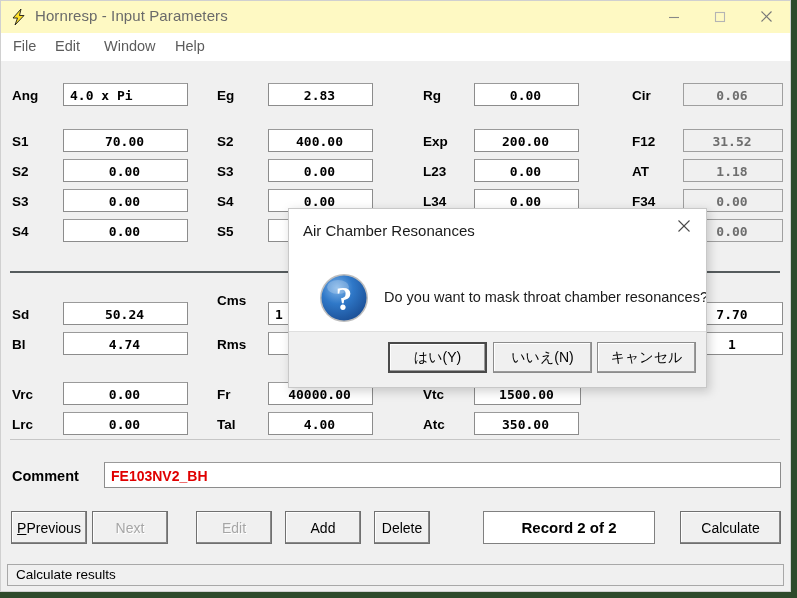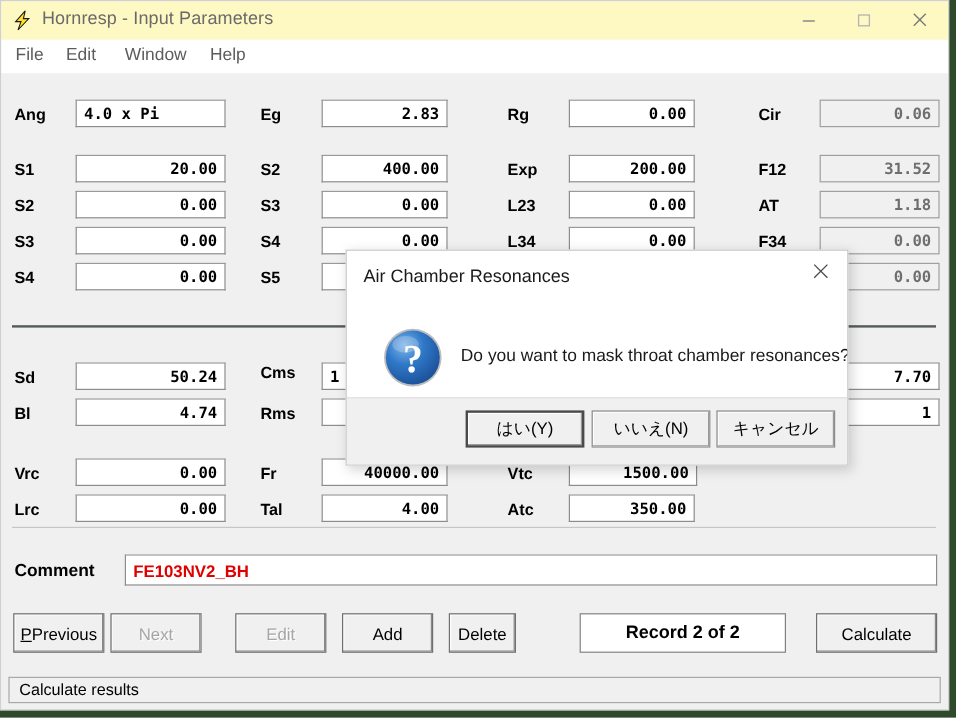--- a/index.html
+++ b/index.html
@@ -66,21 +66,21 @@
   }
   .fld{
     position:absolute;
     box-sizing:border-box;
     height:23px;
     background:#ffffff;
     border:1px solid #8c8c8c;
     border-top-color:#9a9a9a;
     font-family:"DejaVu Sans Mono",monospace;
     font-size:13px;font-weight:bold;color:#000;
-    text-align:right;
+    text-align:center;
     padding:2px 6px 0 4px;
     line-height:19px;
     overflow:hidden;
     white-space:nowrap;
   }
   .fld.ro{ background:#f0f0f0;color:#6e6e6e;border-color:#9f9f9f;font-weight:bold;}
   .fld.left{text-align:left;padding-left:6px;}
   .fld.comment{
     font-family:"Liberation Sans",sans-serif;
     font-size:14px;font-weight:bold;color:#e00000;
@@ -203,21 +203,21 @@
 
   <div class="client">
 
     <div class="sep" style="left:9px;width:770px;top:209px;"></div>
     <div class="sep" style="left:9px;width:770px;top:377px;height:1px;background:#c6c6c6;"></div>
 
     <div class="lbl" style="left:11px;top:26px;">Ang</div>
     <div class="fld left" style="left:62px;top:21px;width:125px;">4.0 x Pi</div>
 
     <div class="lbl" style="left:11px;top:72px;">S1</div>
-    <div class="fld" style="left:62px;top:67px;width:125px;">20.00</div>
+    <div class="fld" style="left:62px;top:67px;width:125px;">70.00</div>
 
     <div class="lbl" style="left:11px;top:102px;">S2</div>
     <div class="fld" style="left:62px;top:97px;width:125px;">0.00</div>
 
     <div class="lbl" style="left:11px;top:132px;">S3</div>
     <div class="fld" style="left:62px;top:127px;width:125px;">0.00</div>
 
     <div class="lbl" style="left:11px;top:162px;">S4</div>
     <div class="fld" style="left:62px;top:157px;width:125px;">0.00</div>
 
@@ -241,21 +241,21 @@
 
     <div class="lbl" style="left:216px;top:102px;">S3</div>
     <div class="fld" style="left:267px;top:97px;width:105px;">0.00</div>
 
     <div class="lbl" style="left:216px;top:132px;">S4</div>
     <div class="fld" style="left:267px;top:127px;width:105px;">0.00</div>
 
     <div class="lbl" style="left:216px;top:162px;">S5</div>
     <div class="fld" style="left:267px;top:157px;width:105px;"></div>
 
-    <div class="lbl" style="left:216px;top:241px;">Cms</div>
+    <div class="lbl" style="left:216px;top:231px;">Cms</div>
     <div class="fld left" style="left:267px;top:240px;width:105px;">1</div>
 
     <div class="lbl" style="left:216px;top:275px;">Rms</div>
     <div class="fld" style="left:267px;top:270px;width:105px;"></div>
 
     <div class="lbl" style="left:216px;top:325px;">Fr</div>
     <div class="fld" style="left:267px;top:320px;width:105px;">40000.00</div>
 
     <div class="lbl" style="left:216px;top:355px;">Tal</div>
     <div class="fld" style="left:267px;top:350px;width:105px;">4.00</div>

